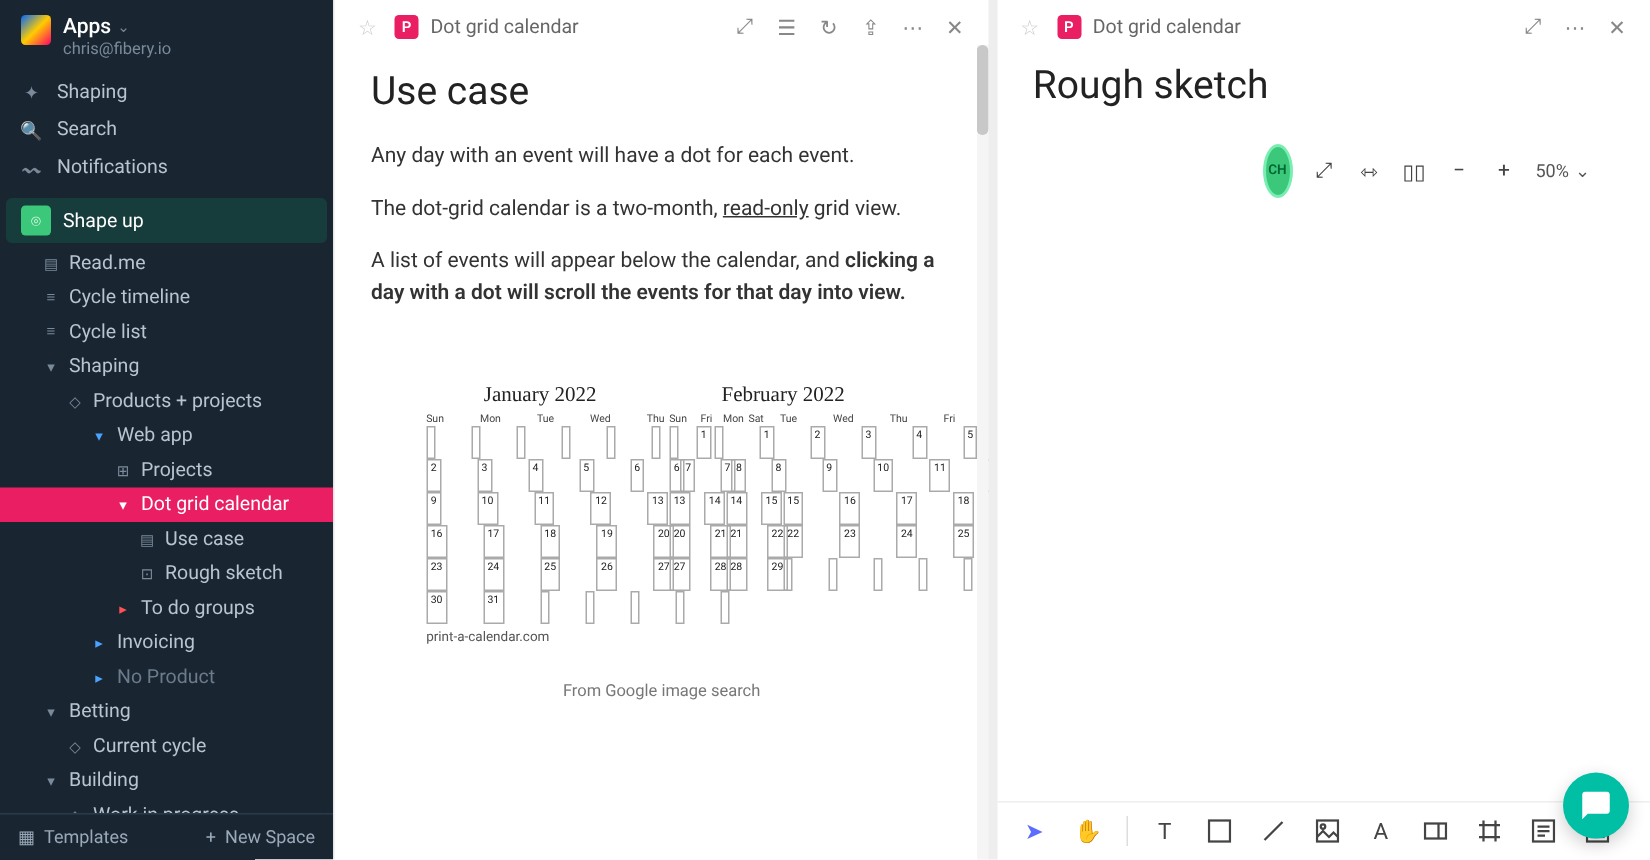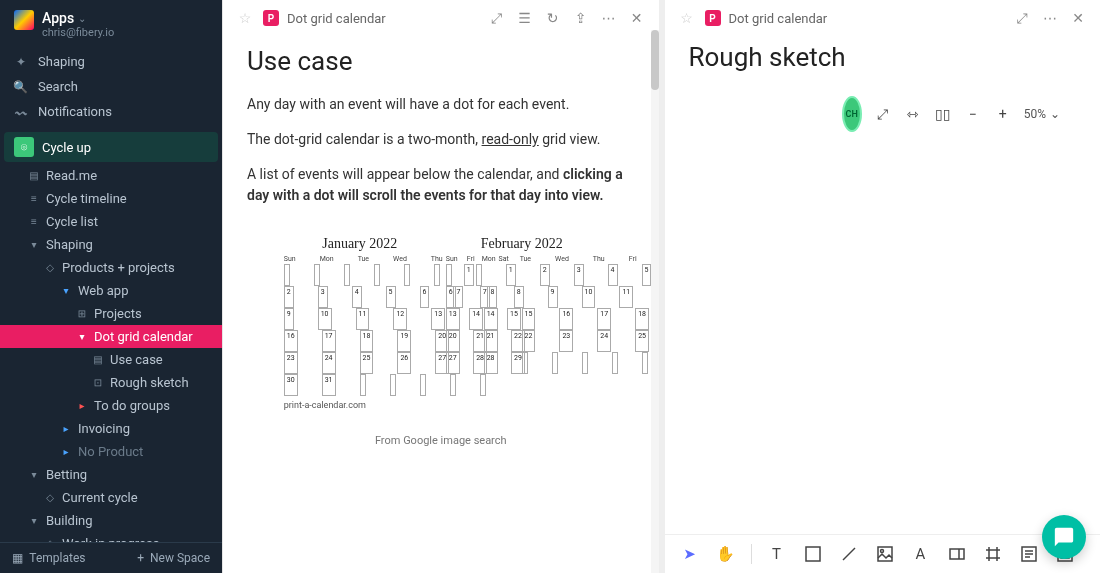--- a/index.html
+++ b/index.html
@@ -52,21 +52,21 @@
 .doc-title { font-size: 26px; font-weight: 400; color: #222; margin-bottom: 18px; }
 .doc-p { font-size: 14px; color: #333; margin-bottom: 14px; line-height: 1.5; }
 .doc-p .underlined { text-decoration: underline; }
 .doc-p b { font-weight: 600; }
 
 .scrollbar-fake { width: 8px; background: #f5f5f5; position: absolute; right: 0; top: 30px; bottom: 0; }
 .scrollthumb { background: #c8c8c8; width: 8px; height: 60px; position: absolute; top: 0; border-radius: 4px; }
 
 
 .cal-wrap { display: flex; gap: 10px; justify-content: center; margin-top: 30px; }
-.cal { width: 152px; }
+.cal { width: 152px; margin-top: 20px; }
 .cal-title { font-family: Georgia, serif; font-size: 14px; text-align: center; margin-bottom: 2px; color: #222; }
 .cal-head, .cal-row { display: grid; grid-template-columns: repeat(7, 1fr); font-size: 7px; gap: 24px; }
 .cal-head div { text-align: center; color: #444; padding: 1px 0; }
 .cal-row div { border: 0.5px solid #aaa; height: 22px; padding: 1px 2px; text-align: right; font-size: 7px; color: #222; }
 .cal-footnote { font-size: 9px; color: #555; margin-top: 4px; }
 .cal-caption { text-align: center; font-size: 11px; color: #777; margin-top: 24px; }
 
 
 .wb-toolbar-top { display: flex; align-items: center; gap: 12px; padding: 6px 16px; justify-content: flex-end; }
 .wb-avatar { width: 20px; height: 36px; border-radius: 50%; background: #3cc87a; color: #063; font-size: 9px; font-weight: 600; display: flex; align-items: center; justify-content: center; border: 2px solid #7aedb3; }
@@ -110,21 +110,21 @@
     </div>
     <div class="nav-item">
       <span class="nav-icon">〰</span>
       <span>Notifications</span>
     </div>
   </div>
 
   <div class="space-block">
     <div class="space-header active">
       <div class="space-icon">⌾</div>
-      <span class="space-name">Cycle up</span>
+      <span class="space-name">Shape up</span>
     </div>
   </div>
 
   <div class="tree" id="tree">
       <div class="tree-row l1">
         <span class="tree-glyph">▤</span>
         <span>Read.me</span>
       </div>
       <div class="tree-row l1">
         <span class="tree-glyph">≡</span>

